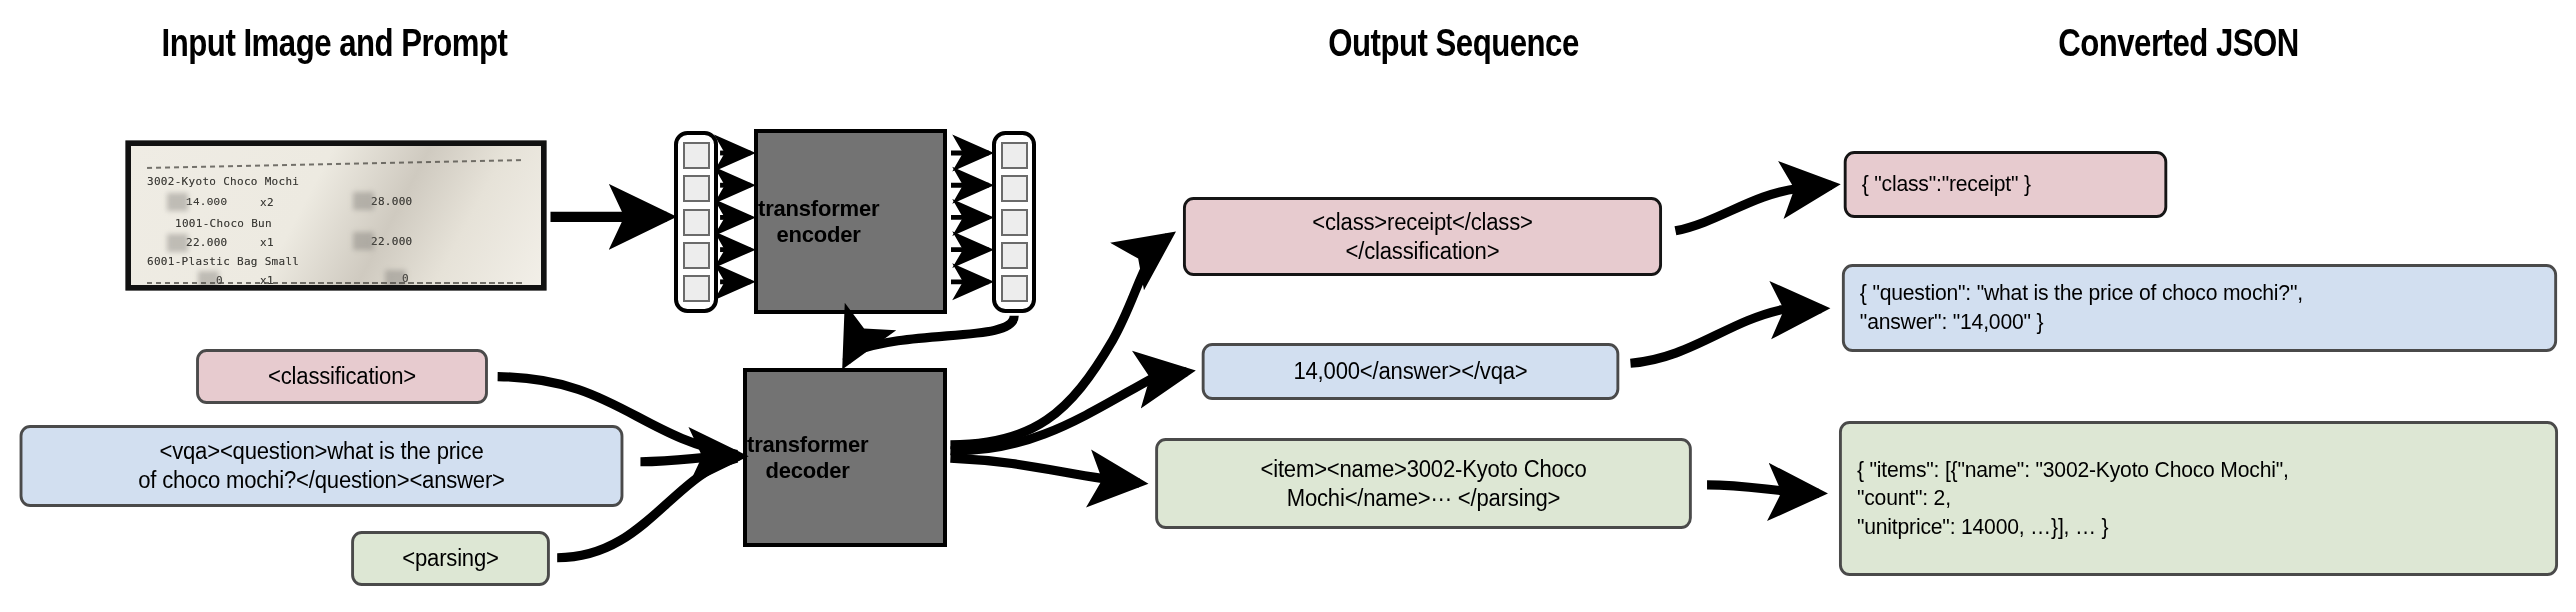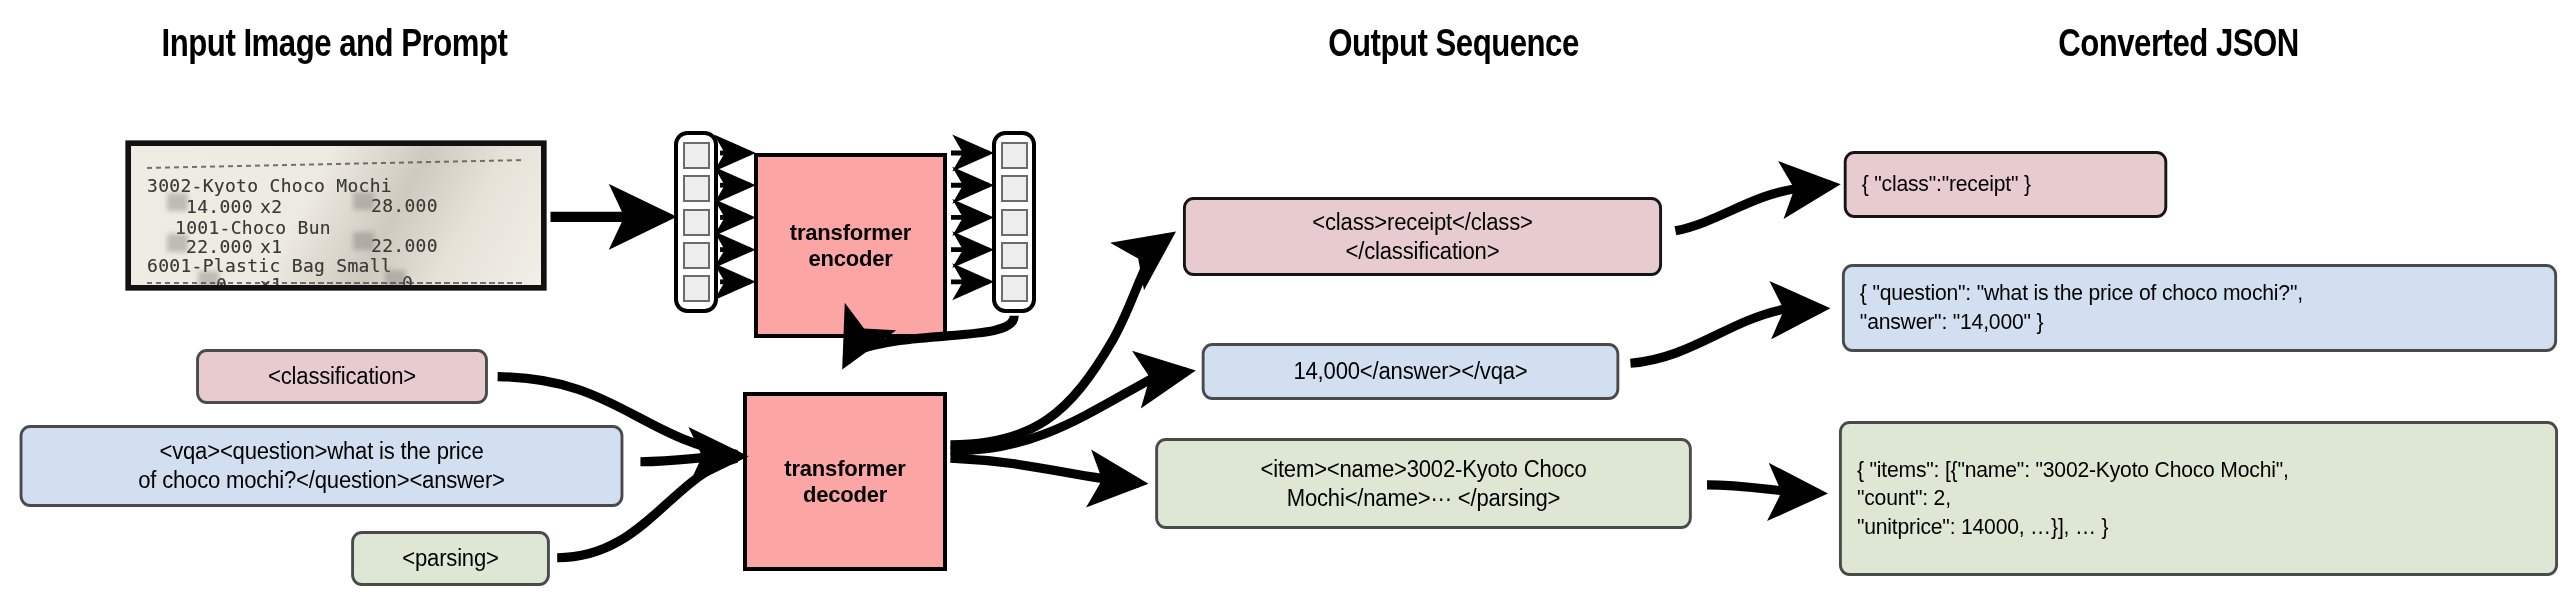--- a/index.html
+++ b/index.html
@@ -58,21 +58,21 @@
     box-sizing: border-box;
     background:
       linear-gradient(118deg, #efece4 0%, #edeae1 42%, #cfcac0 62%, #e6e2d8 78%, #f2efe8 100%);
     overflow: hidden;
     font-family: "DejaVu Sans Mono", monospace;
     box-shadow: 0 0 0 0.6px #000;
   }
   .rcp-line {
     position: absolute;
     color: #3b3a36;
-    font-size: 18px;
+    font-size: 11px;
     white-space: pre;
     letter-spacing: 0.3px;
     filter: blur(0.2px);
     text-shadow: 0 0 0.6px rgba(70,68,62,.5);
   }
   .rcp-dash {
     position: absolute;
     left: 16px;
     width: 377px;
     height: 2.4px;
@@ -83,32 +83,31 @@
   .rcp-blur {
     position: absolute;
     background: rgba(120,118,112,0.40);
     filter: blur(2.4px);
     border-radius: 1.2px;
   }
 
   
   .hardbox {
     position: absolute;
-    background: #fca5a5;
+    background: #737373;
     border: 4.3px solid #000;
     box-sizing: border-box;
     display: flex;
     align-items: center;
-    justify-content: center;
+    justify-content: flex-start;
     text-align: center;
     font-weight: bold;
     font-size: 22px;
     line-height: 1.18;
     letter-spacing: -0.2px;
-    margin-top: 24px;
   }
 
   .tokenstack {
     position: absolute;
     border: 4.3px solid #000;
     border-radius: 13.4px;
     box-sizing: border-box;
     background: #fff;
     display: flex;
     flex-direction: column;
@@ -163,21 +162,21 @@
 
 <div id="stage">
 
   <div class="col-title" id="title-input">Input Image and Prompt</div>
   <div class="col-title" id="title-output">Output Sequence</div>
   <div class="col-title" id="title-json">Converted JSON</div>
 
   <div id="receipt">
     <div class="rcp-dash" style="top:17px;transform:rotate(-1.2deg);"></div>
     <div class="rcp-line" style="left:16px; top:29px;">3002-Kyoto Choco Mochi</div>
-    <div class="rcp-line" style="left:55px; top:50px;">14.000</div>
+    <div class="rcp-line" style="left:55px; top:50px;font-family:Liberation Mono, monospace;">14.000</div>
     <div class="rcp-line" style="left:129px;top:50px;">x2</div>
     <div class="rcp-line" style="left:240px;top:49px;">28.000</div>
     <div class="rcp-line" style="left:16px; top:71px;margin-left:28px;">1001-Choco Bun</div>
     <div class="rcp-line" style="left:55px; top:90px;">22.000</div>
     <div class="rcp-line" style="left:129px;top:90px;">x1</div>
     <div class="rcp-line" style="left:240px;top:89px;">22.000</div>
     <div class="rcp-line" style="left:16px; top:109px;">6001-Plastic Bag Small</div>
     <div class="rcp-line" style="left:85px;top:128px;">0</div>
     <div class="rcp-line" style="left:129px;top:128px;">x1</div>
     <div class="rcp-line" style="left:271px;top:126px;">0</div>

